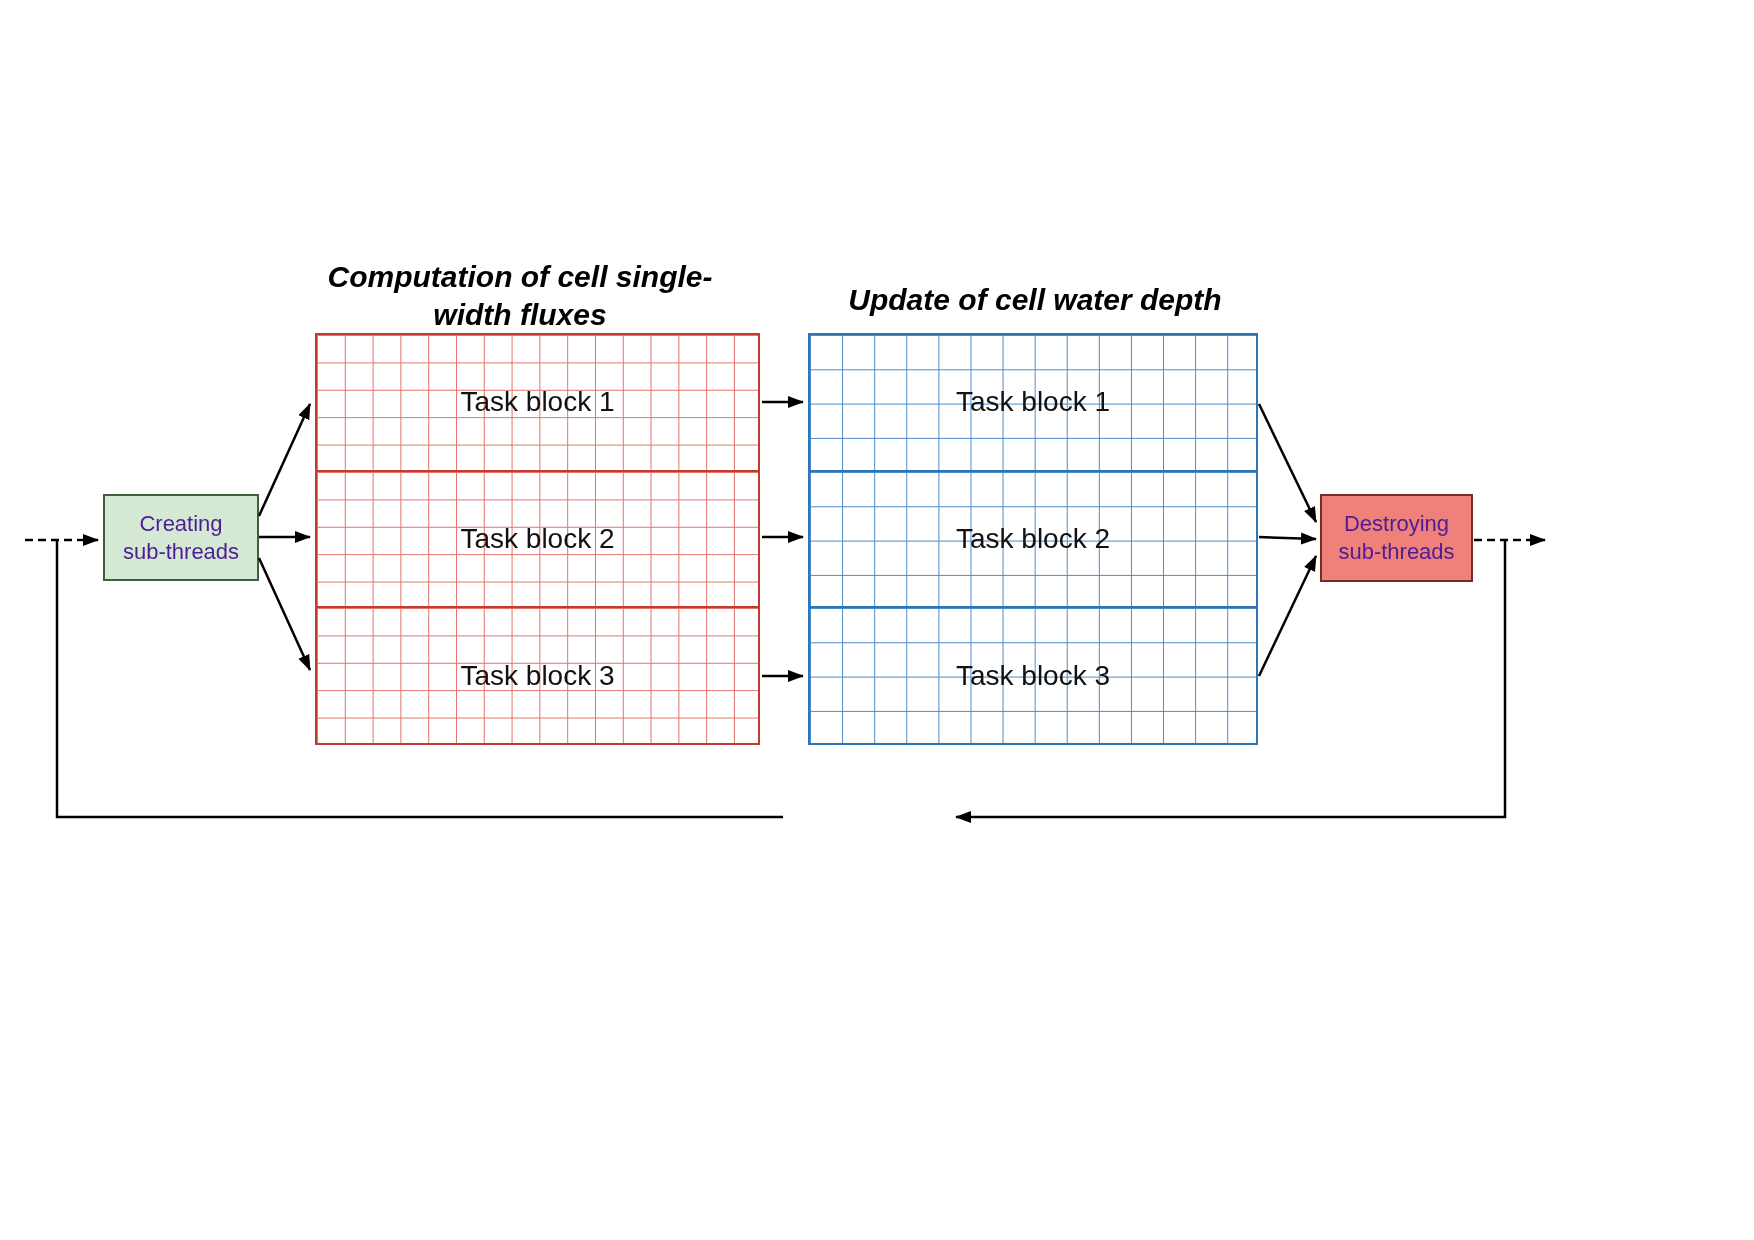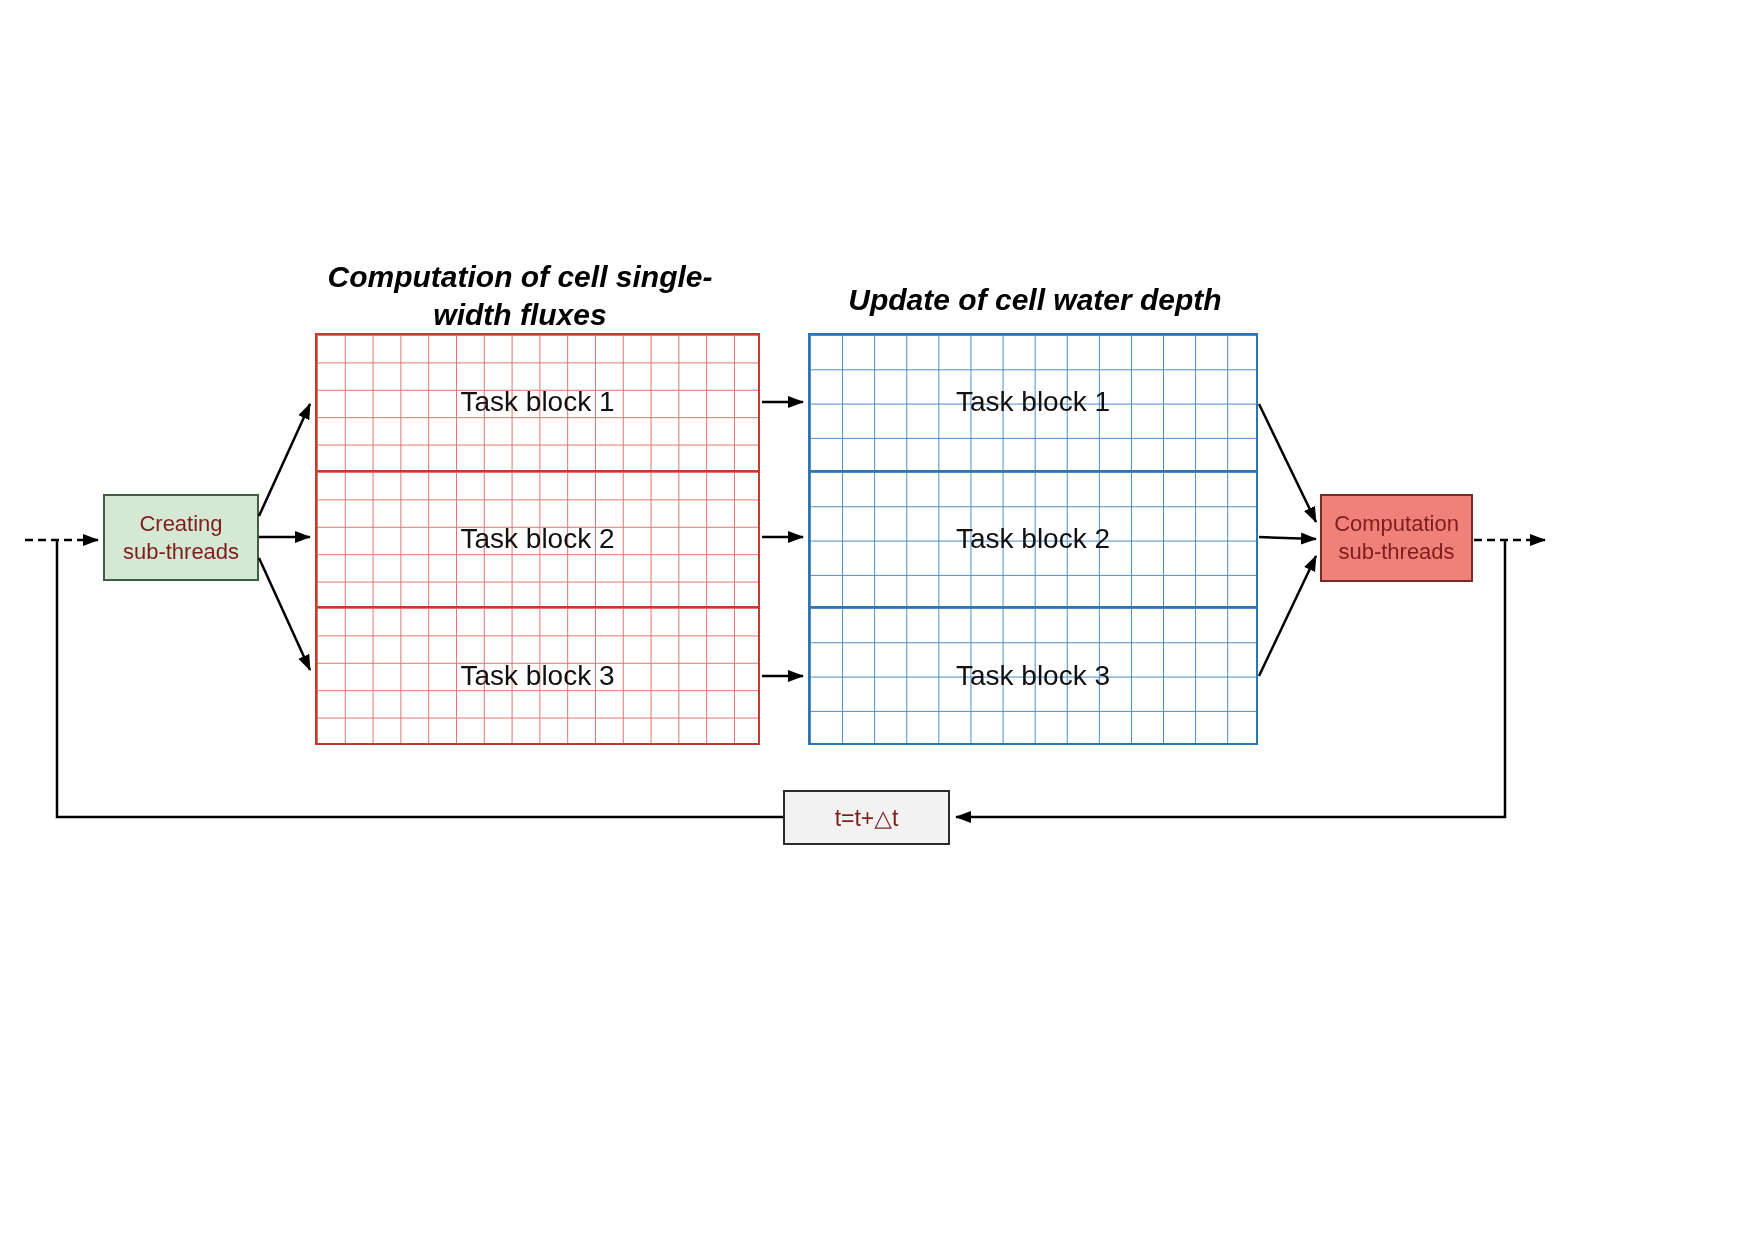--- a/index.html
+++ b/index.html
@@ -8,21 +8,21 @@
 
   
   .grid-title{position:absolute;text-align:center;font-weight:bold;font-style:italic;
     font-size:30px;color:#000;line-height:38px;}
   #title-flux{left:270px;top:258px;width:500px;}
   #title-depth{left:790px;top:281px;width:490px;}
 
   
   .proc-box{position:absolute;box-sizing:border-box;border:2px solid #14532d;
     display:flex;flex-direction:column;align-items:center;justify-content:center;
-    font-size:22px;line-height:28px;color:#7f1d1d;text-align:center;}
+    font-size:22px;line-height:28px;color:#4c1d95;text-align:center;}
   #box-creating{left:103px;top:494px;width:156px;height:87px;background:#d5e8d4;border-color:#3f5e3f;}
   #box-destroying{left:1320px;top:494px;width:153px;height:88px;background:#f0807a;border-color:#7a2a26;}
   #box-time{left:783px;top:790px;width:167px;height:55px;background:#f2f2f2;border-color:#2b2b2b;
     flex-direction:row;font-size:23px;}
 
   
   .task-grid{position:absolute;display:flex;flex-direction:column;border-radius:7px;}
   #grid-flux{left:315px;top:333px;width:445px;height:412px;}
   #grid-depth{left:808px;top:333px;width:450px;height:412px;}
   .band{position:relative;flex:1;box-sizing:border-box;display:flex;align-items:center;justify-content:center;}
@@ -75,25 +75,22 @@
     <div class="band depth-band">
       <span class="task-label">Task block 3</span>
     </div>
   </div>
 
   <div class="proc-box" id="box-creating">
     <div>Creating</div>
     <div>sub-threads</div>
   </div>
   <div class="proc-box" id="box-destroying">
-    <div>Computation</div>
+    <div>Destroying</div>
     <div>sub-threads</div>
-  </div>
-  <div class="proc-box" id="box-time">
-    <span>t=t+△t</span>
   </div>
 
   <svg id="arrows" viewBox="0 0 1754 1240" xmlns="http://www.w3.org/2000/svg">
     <defs>
       <marker id="arr" markerUnits="userSpaceOnUse" markerWidth="18" markerHeight="14" refX="15" refY="6" orient="auto">
         <path d="M0,0 L16,6 L0,12 z" fill="#000"></path>
       </marker>
     </defs>
 
     <line x1="25" y1="540" x2="98" y2="540" stroke="#000" stroke-width="2.5" stroke-dasharray="8 5" marker-end="url(#arr)"></line>

